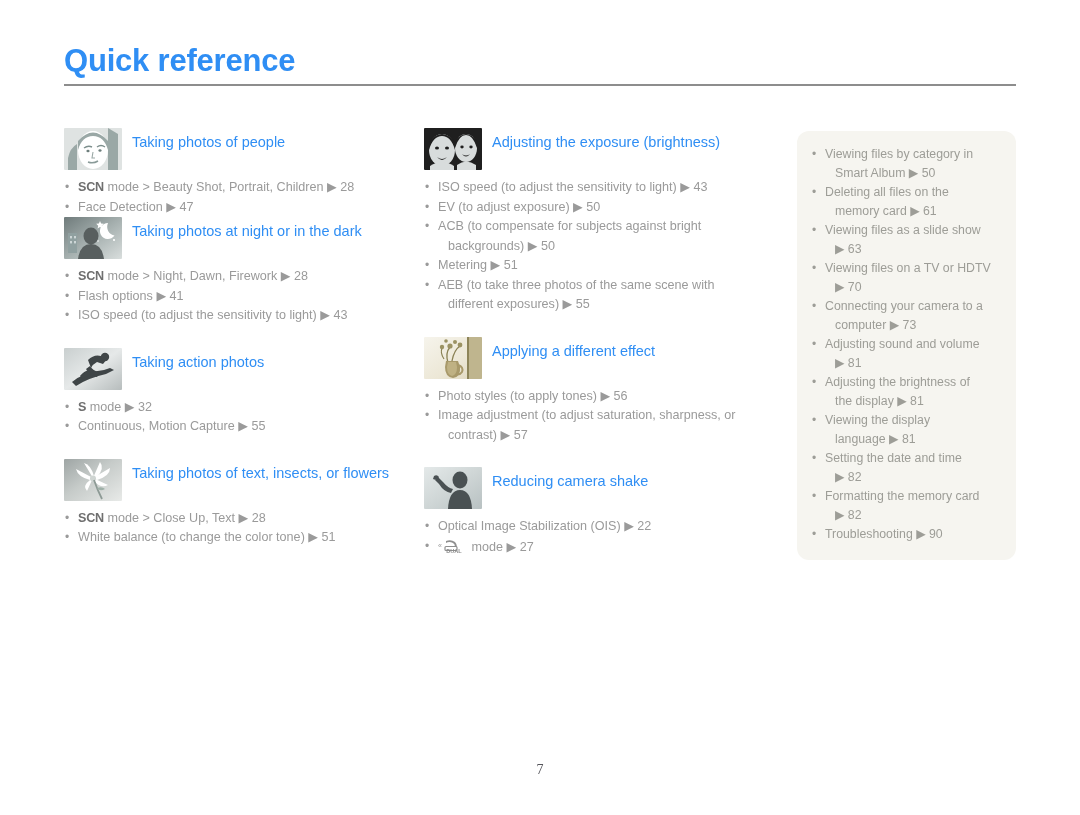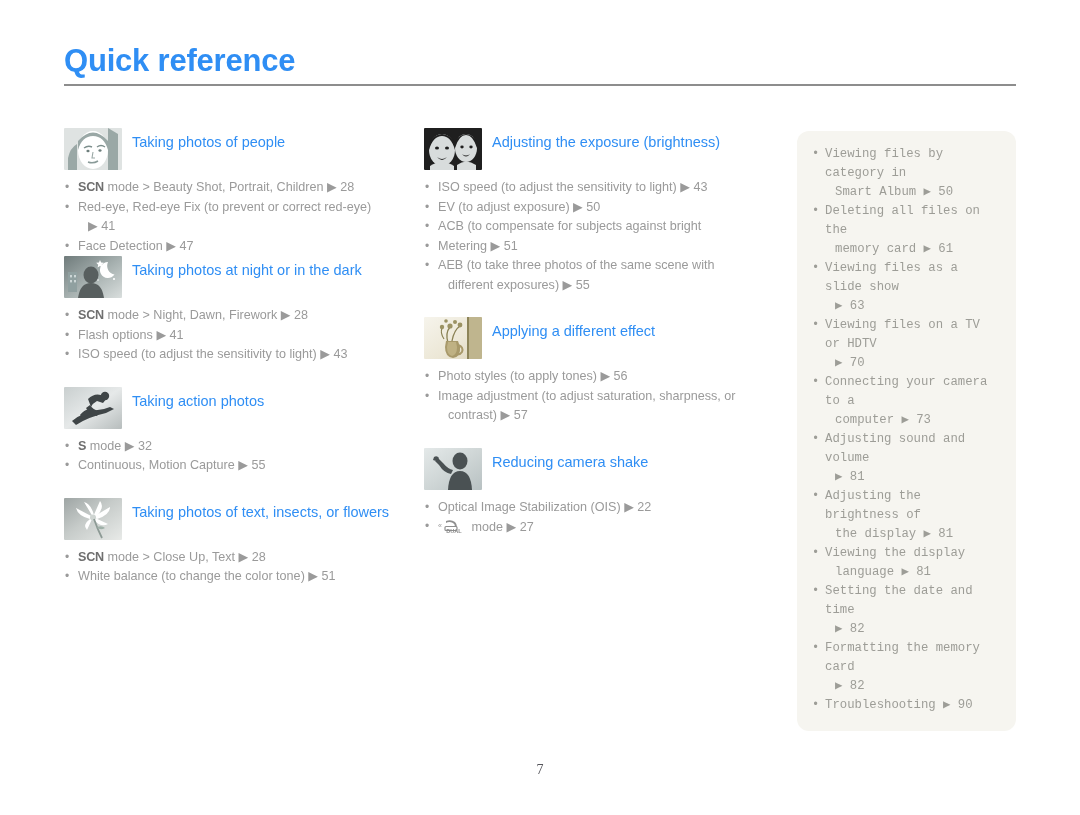--- a/index.html
+++ b/index.html
@@ -113,21 +113,20 @@
   .side-panel ul {
     list-style: none;
   }
   .side-panel li {
     position: relative;
     padding-left: 14px;
     color: #9d9d97;
     font-size: 12.3px;
     line-height: 19px;
     margin-bottom: 0;
-    font-family: Liberation Mono, monospace;
   }
   .side-panel li::before {
     content: "\2022";
     position: absolute;
     left: 1px;
     top: 0;
     font-size: 12px;
     color: #9d9d97;
   }
 
@@ -179,21 +178,20 @@
       <path d="M33 19 q4 -3 8 0" stroke="#7d8f8d" stroke-width="1.4" fill="none"></path>
       <ellipse cx="24" cy="23" rx="1.6" ry="1.3" fill="#6d7e7c"></ellipse>
       <ellipse cx="36" cy="22.5" rx="1.6" ry="1.3" fill="#6d7e7c"></ellipse>
       <path d="M29 24 L28 30 L31 30" stroke="#9aa8a6" stroke-width="1.1" fill="none"></path>
       <path d="M24 34 q5 2 10 -1" stroke="#8a9b99" stroke-width="1.5" fill="none"></path>
             </svg></div>
           <div class="sec-title">Taking photos of people</div>
         </div>
         <ul class="bullets">
           <li><span class="bold-mode">SCN</span><span> mode &gt; Beauty Shot, Portrait, Children ▶ 28</span></li>
-          <li><span>Red-eye, Red-eye Fix (to prevent or correct red-eye)</span><span class="sub-ind">▶ 41</span></li>
           <li><span>Face Detection ▶ 47</span></li>
         </ul>
       </div>
       <div class="section" style="margin-bottom: 22px;">
         <div class="sec-head">
           <div class="thumb"><svg width="58" height="42" viewBox="0 0 58 42" xmlns="http://www.w3.org/2000/svg">
       <defs>
                 <linearGradient id="ng" x1="0" y1="0" x2="1" y2="1">
         <stop offset="0" stop-color="#6f7b7b"></stop>
                   <stop offset="0.55" stop-color="#aab4b3"></stop>
@@ -295,21 +293,21 @@
       <ellipse cx="38" cy="19" rx="1.7" ry="1.4" fill="#1f1f1f"></ellipse>
       <ellipse cx="47" cy="19" rx="1.7" ry="1.4" fill="#1f1f1f"></ellipse>
       <path d="M38 26 q4 3 8 0 q-4 5 -8 0 z" fill="#1f1f1f"></path>
       <path d="M33 37 Q42 30 52 37 L52 42 L33 42 Z" fill="#d8dcdc"></path>
             </svg></div>
           <div class="sec-title">Adjusting the exposure (brightness)</div>
         </div>
         <ul class="bullets">
           <li><span>ISO speed (to adjust the sensitivity to light) ▶ 43</span></li>
           <li><span>EV (to adjust exposure) ▶ 50</span></li>
-          <li><span>ACB (to compensate for subjects against bright</span></li>
+          <li><span>ACB (to compensate for subjects against bright</span><span class="sub-ind">backgrounds) ▶ 50</span></li>
           <li><span>Metering ▶ 51</span></li>
           <li><span>AEB (to take three photos of the same scene with</span><span class="sub-ind">different exposures) ▶ 55</span></li>
         </ul>
       </div>
       <div class="section" style="margin-bottom: 22px;">
         <div class="sec-head">
           <div class="thumb"><svg width="58" height="42" viewBox="0 0 58 42" xmlns="http://www.w3.org/2000/svg">
       <defs>
                 <linearGradient id="vg" x1="0" y1="0" x2="1" y2="1">
         <stop offset="0" stop-color="#f6f4ec"></stop>

